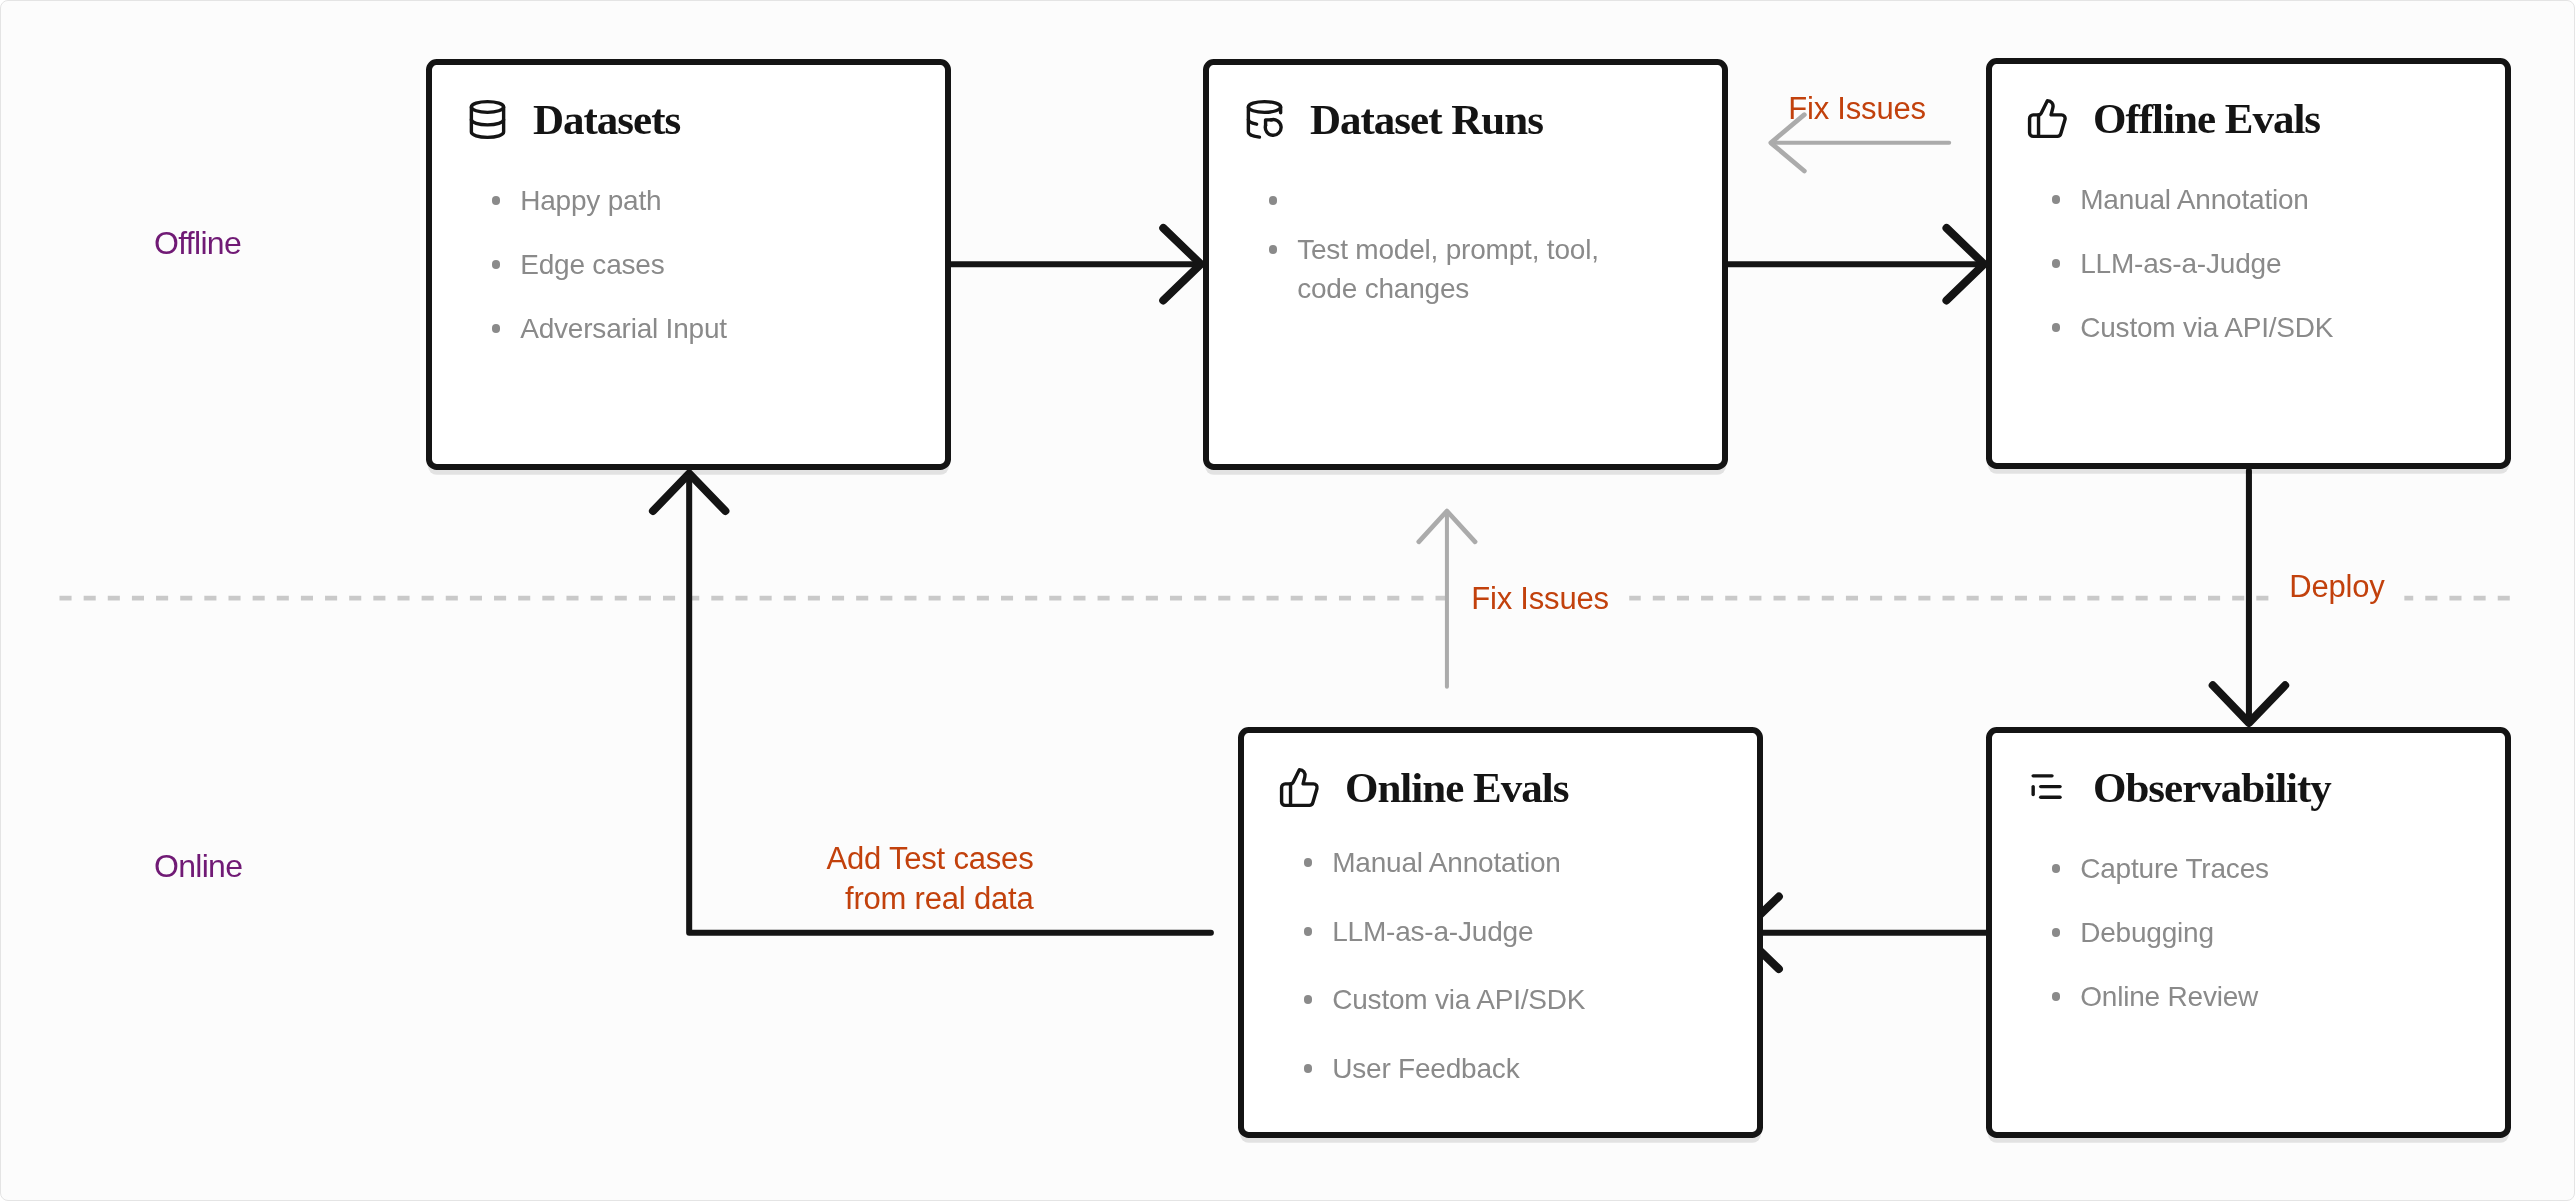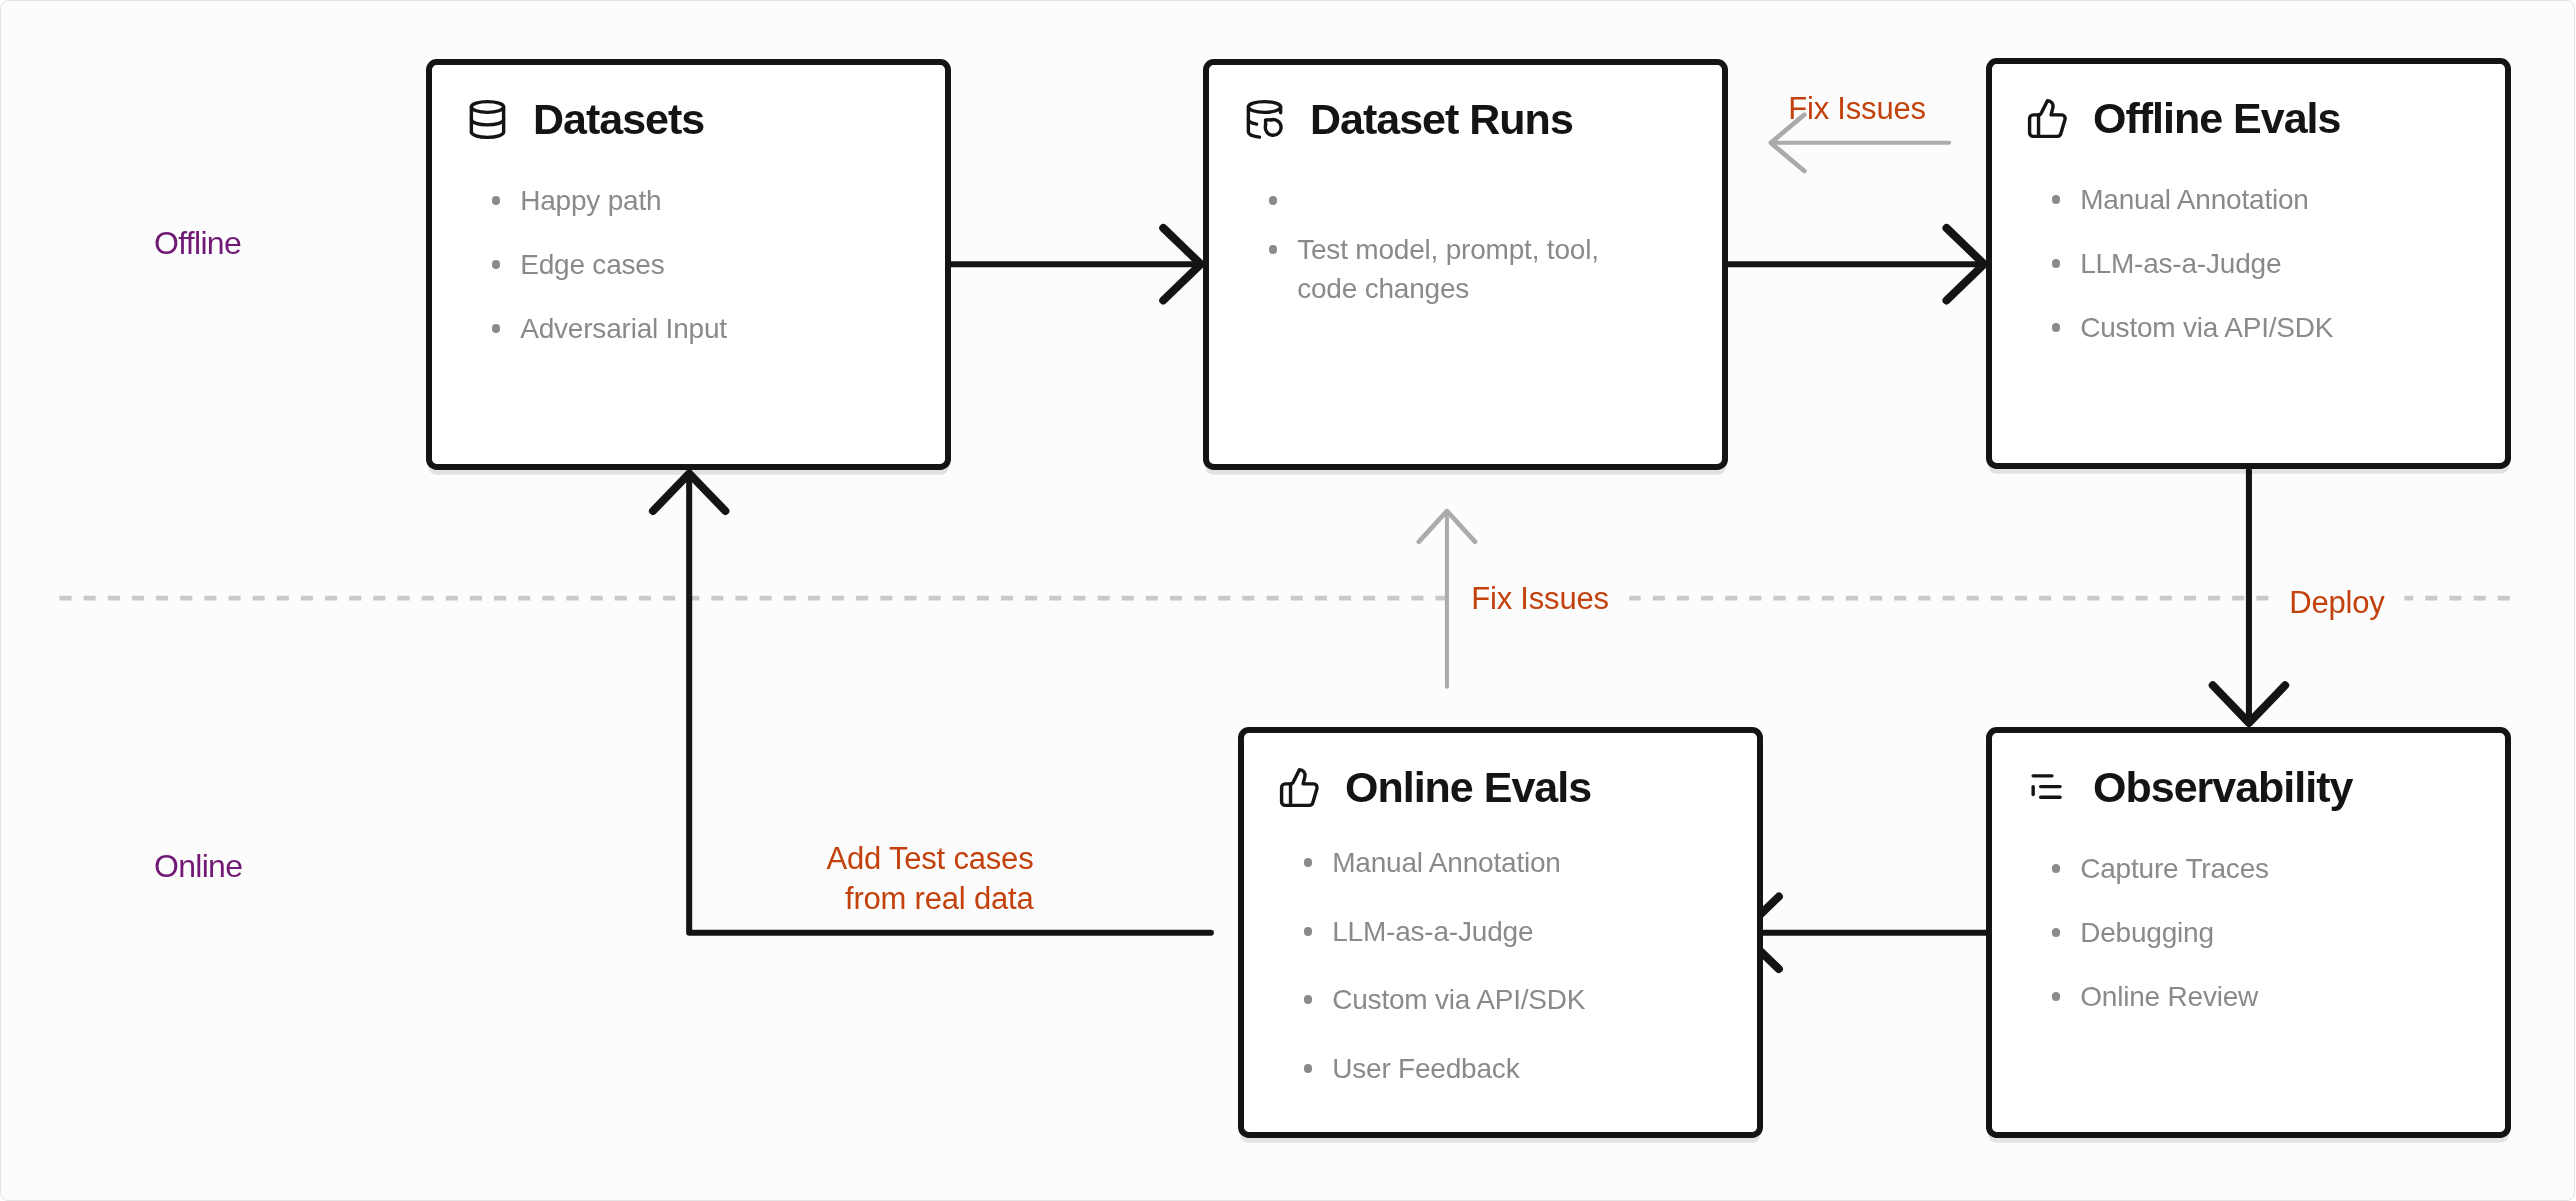--- a/index.html
+++ b/index.html
@@ -17,21 +17,21 @@
     position:absolute;width:525px;height:411px;box-sizing:border-box;
     background:#ffffff;border:6.7px solid #141414;border-radius:10.7px;
     padding:31px 34px;z-index:2;
     box-shadow:0 6.7px 0 -2px rgba(0,0,0,0.10);
   }
   .box-head{display:flex;align-items:center;gap:24px;}
   .box-head svg{width:43px;height:43px;stroke:#141414;fill:none;
     stroke-width:1.9;stroke-linecap:round;stroke-linejoin:round;flex:0 0 auto;}
   .box-title{
     margin:0;font-size:43px;line-height:47px;font-weight:700;color:#141414;
-    letter-spacing:-1px;white-space:nowrap;
+    letter-spacing:-1px;white-space:nowrap;font-family:Liberation Serif, serif;
   }
   ul.items{list-style:none;margin:38px 0 0 0;padding:0 0 0 25.5px;
     display:flex;flex-direction:column;gap:25px;}
   ul.items li{display:flex;gap:20px;}
   .dot{flex:0 0 auto;width:8.7px;height:8.7px;border-radius:50%;
     background:#8a8a8a;margin-top:15.4px;}
   .li-text{
     font-size:28px;line-height:39px;color:#8a8a8a;white-space:pre-line;
     letter-spacing:-0.2px;
   }
@@ -216,16 +216,16 @@
       </li>
     <li>
         <span class="dot"></span>
         <span class="li-text">Online Review</span>
       </li>
   </ul>
 </div>
 
 <div class="gray-label" style="left:1857px;top:109px;">Fix Issues</div>
 <div class="gray-label on-dash" style="left:1540px;top:599px;">Fix Issues</div>
-<div class="gray-label on-dash" style="left:2337px;top:603px;">Deploy</div>
+<div class="gray-label on-dash" style="left:2337px;top:587px;">Deploy</div>
 <div class="gray-label" style="left:930px;top:879px;">Add Test cases
 from real data</div>
 
 
 </body></html>

